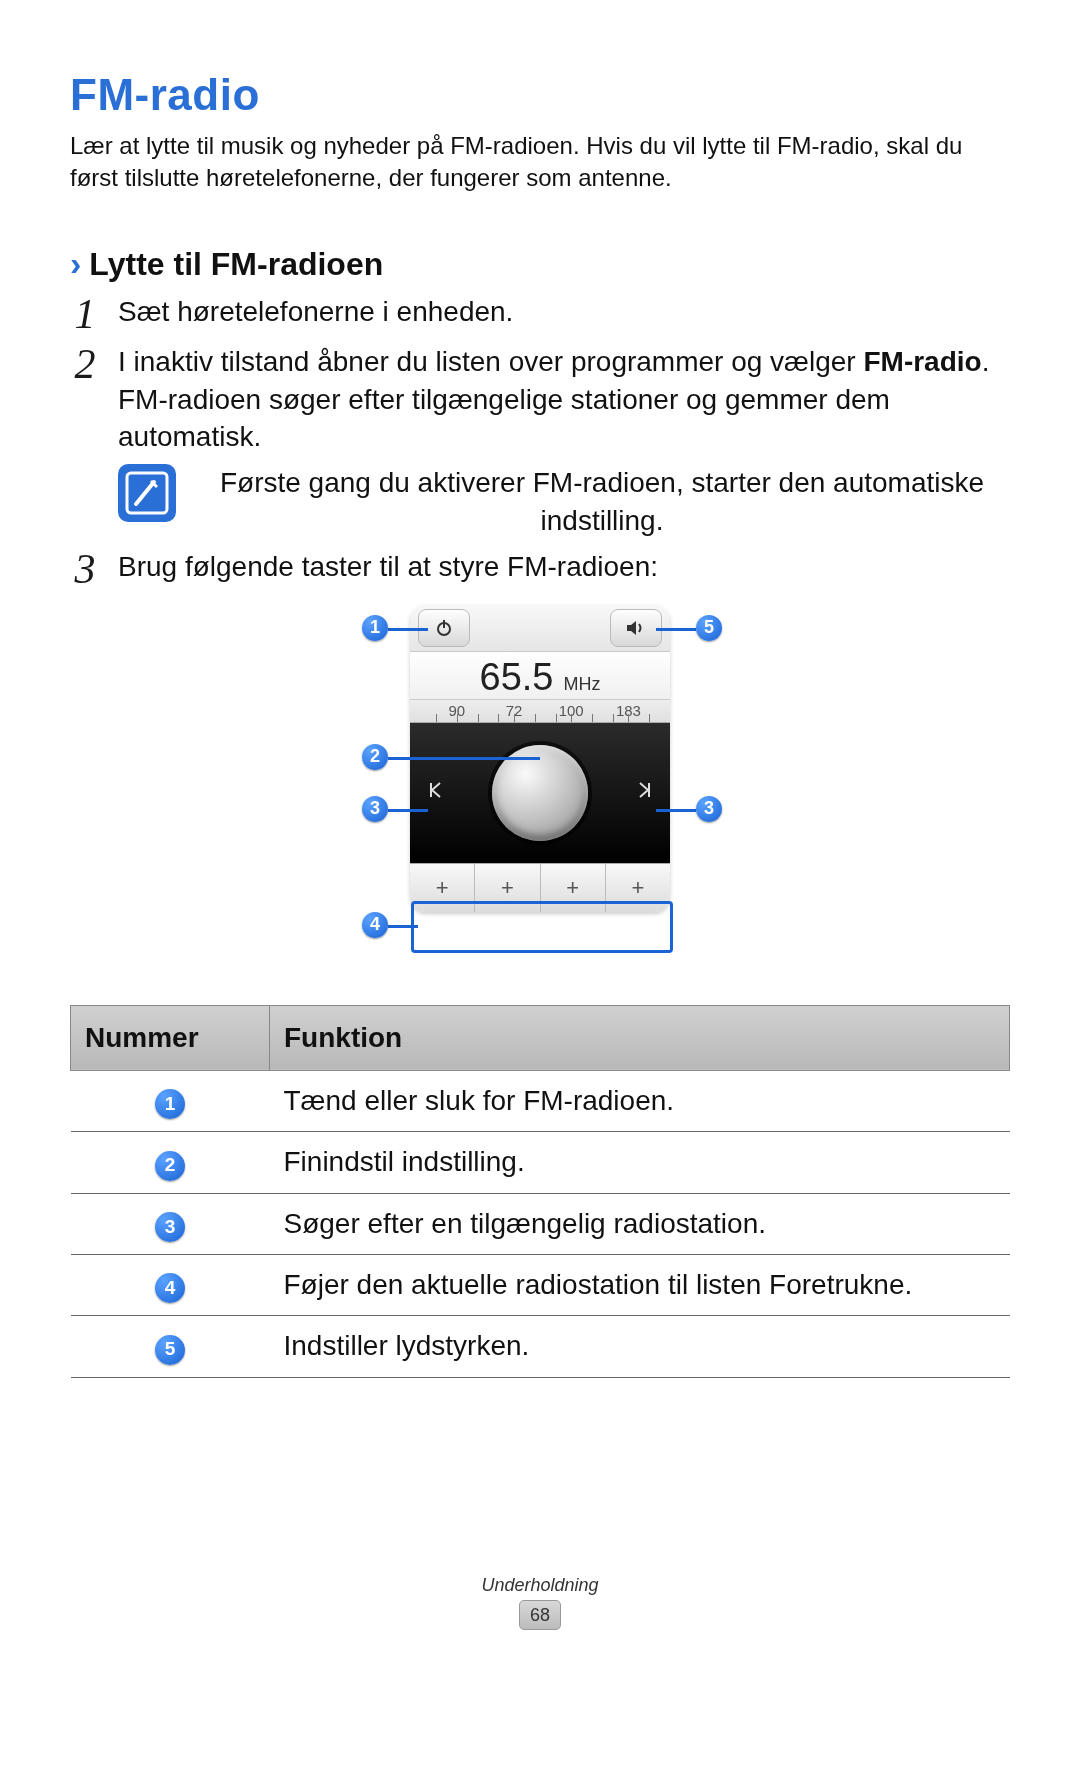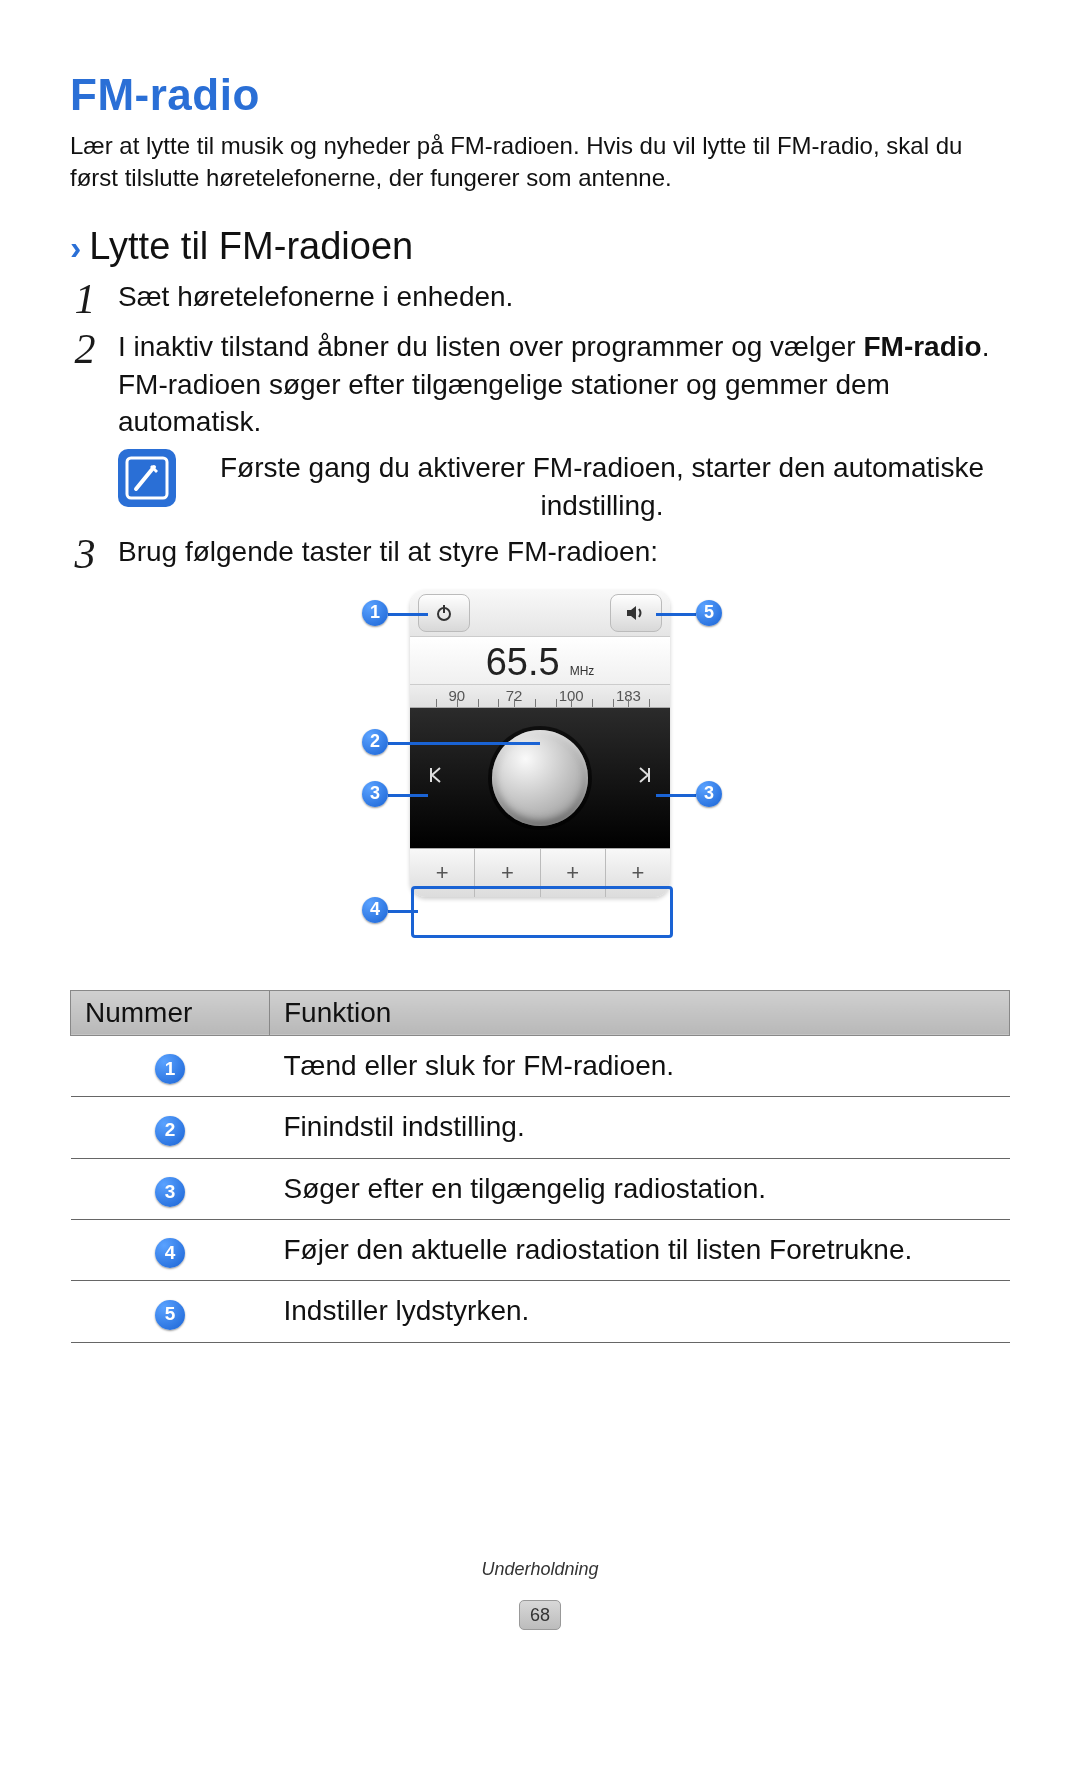--- a/index.html
+++ b/index.html
@@ -33,22 +33,23 @@
     align-items: baseline;
     gap: 8px;
     margin: 30px 0 10px 0;
   }
   .sub .chev {
     color: #2a6fd6;
     font-size: 34px;
     font-weight: 900;
   }
   .sub .text {
-    font-size: 38px;
-    font-weight: 400;
+    font-size: 32px;
+    font-weight: 700;
+    margin-top: 21px;
   }
   .steps {
     font-size: 28px;
   }
   .step {
     display: flex;
     align-items: flex-start;
     gap: 18px;
     margin: 8px 0 6px 0;
   }
@@ -138,21 +139,21 @@
     text-align: center;
     background: linear-gradient(#fff, #f0f0f0);
     padding: 4px 0 0 0;
   }
   .freq .big {
     font-size: 38px;
     font-weight: 400;
     color: #222;
   }
   .freq .unit {
-    font-size: 12px;
+    font-size: 18px;
     color: #333;
     margin-left: 10px;
   }
   .ruler {
     height: 22px;
     background: linear-gradient(#eee, #e0e0e0);
     border-top: 1px solid #ccc;
     border-bottom: 1px solid #aaa;
     position: relative;
     font-size: 15px;
@@ -231,23 +232,23 @@
   }
 
   table.func {
     width:100%;
     border-collapse: collapse;
     font-size:28px;
     margin-top: 20px;
   }
   table.func th {
     background: linear-gradient(#d0d0d0, #b8b8b8);
-    font-weight: 400;
+    font-weight: 700;
     text-align:left;
-    padding: 6px 14px;
+    padding: 16px 14px;
     border: 1px solid #888;
   }
   table.func th:first-child { width: 170px; }
   table.func td {
     padding: 12px 14px;
     border-bottom: 1px solid #666;
     vertical-align: middle;
     line-height:1.3;
   }
   table.func td.numcell {
@@ -268,21 +269,21 @@
   }
   .footer {
     position:absolute;
     bottom: 30px;
     left:0;
     width:100%;
     text-align:center;
     font-size: 18px;
     color:#333;
   }
-  .footer .cat { font-style: italic; display:block; margin-bottom:20px; font-size:18px;}
+  .footer .cat { font-style: italic; display:block; margin-bottom:4px; font-size:18px;}
   .page-badge {
     display:inline-block;
     width:40px;
     height:28px;
     line-height:28px;
     background: linear-gradient(#d8d8d8, #bcbcbc);
     border-radius:5px;
     border:1px solid #999;
     font-size:18px;
     font-style:normal;

